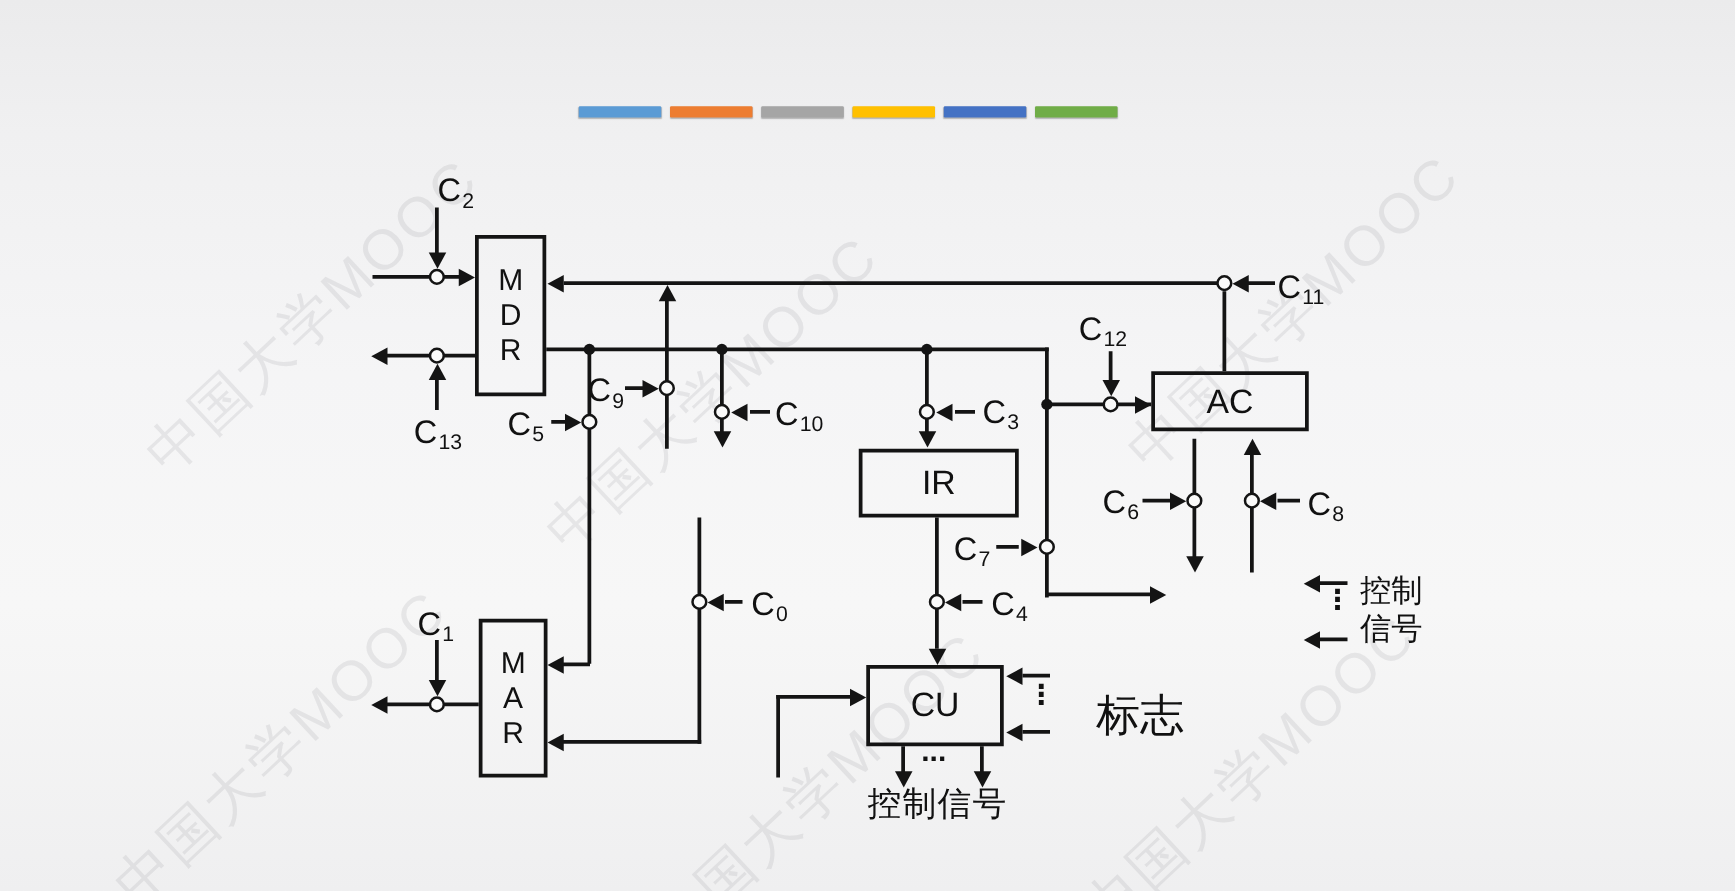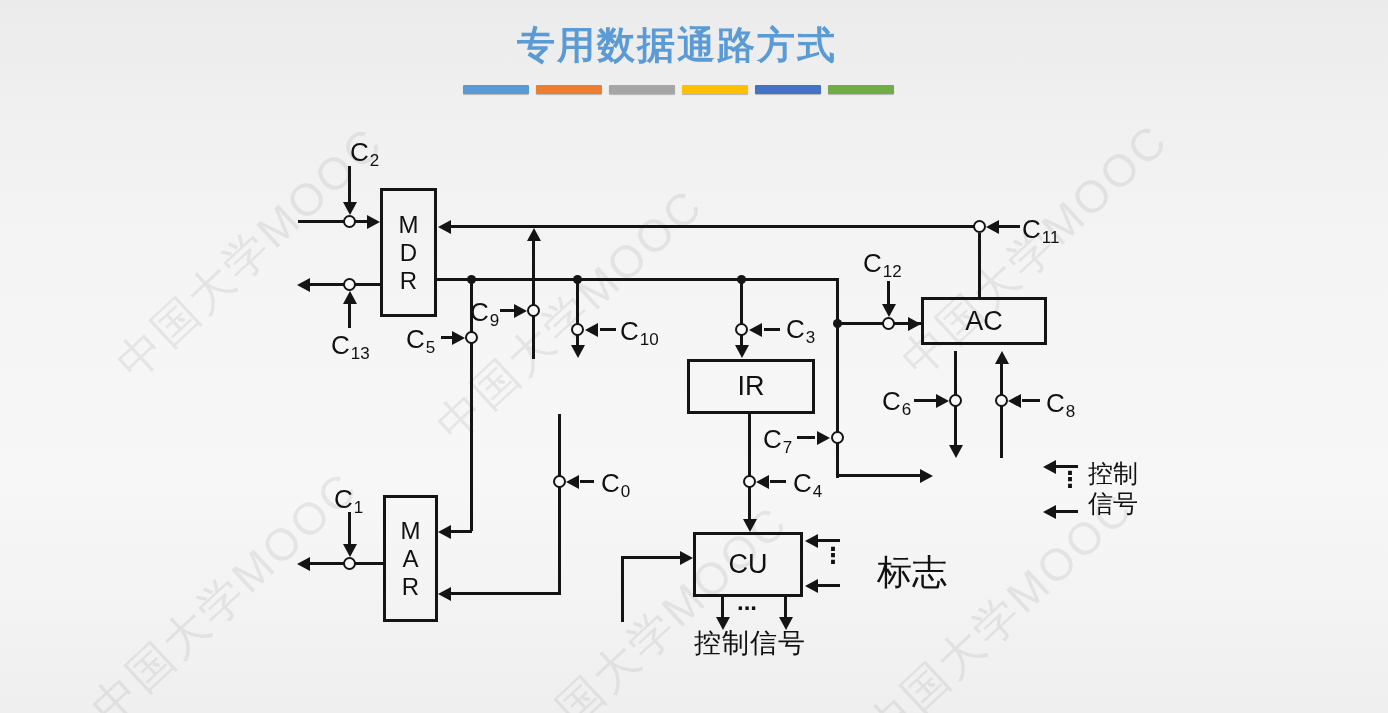--- a/index.html
+++ b/index.html
@@ -45,21 +45,20 @@
 
 <div class="stage">
 
   <div class="wm" style="left:60px;top:223px">中国大学MOOC</div>
   <div class="wm" style="left:380px;top:285px">中国大学MOOC</div>
   <div class="wm" style="left:845px;top:220px">中国大学MOOC</div>
   <div class="wm" style="left:35px;top:568px">中国大学MOOC</div>
   <div class="wm" style="left:465px;top:602px">中国大学MOOC</div>
   <div class="wm" style="left:810px;top:588px">中国大学MOOC</div>
 
-  <div class="title" style="color: rgb(91, 155, 213);">专用数据通路方式</div>
   <div class="bars">
     <div class="bar" style="background: rgb(91, 155, 213);"></div>
     <div class="bar" style="background: rgb(237, 125, 49);"></div>
     <div class="bar" style="background: rgb(165, 165, 165);"></div>
     <div class="bar" style="background: rgb(255, 192, 0);"></div>
     <div class="bar" style="background: rgb(68, 114, 196);"></div>
     <div class="bar" style="background: rgb(112, 173, 71);"></div>
   </div>
 
   <div class="box" style="left:380px;top:188px;width:57px;height:129px">

